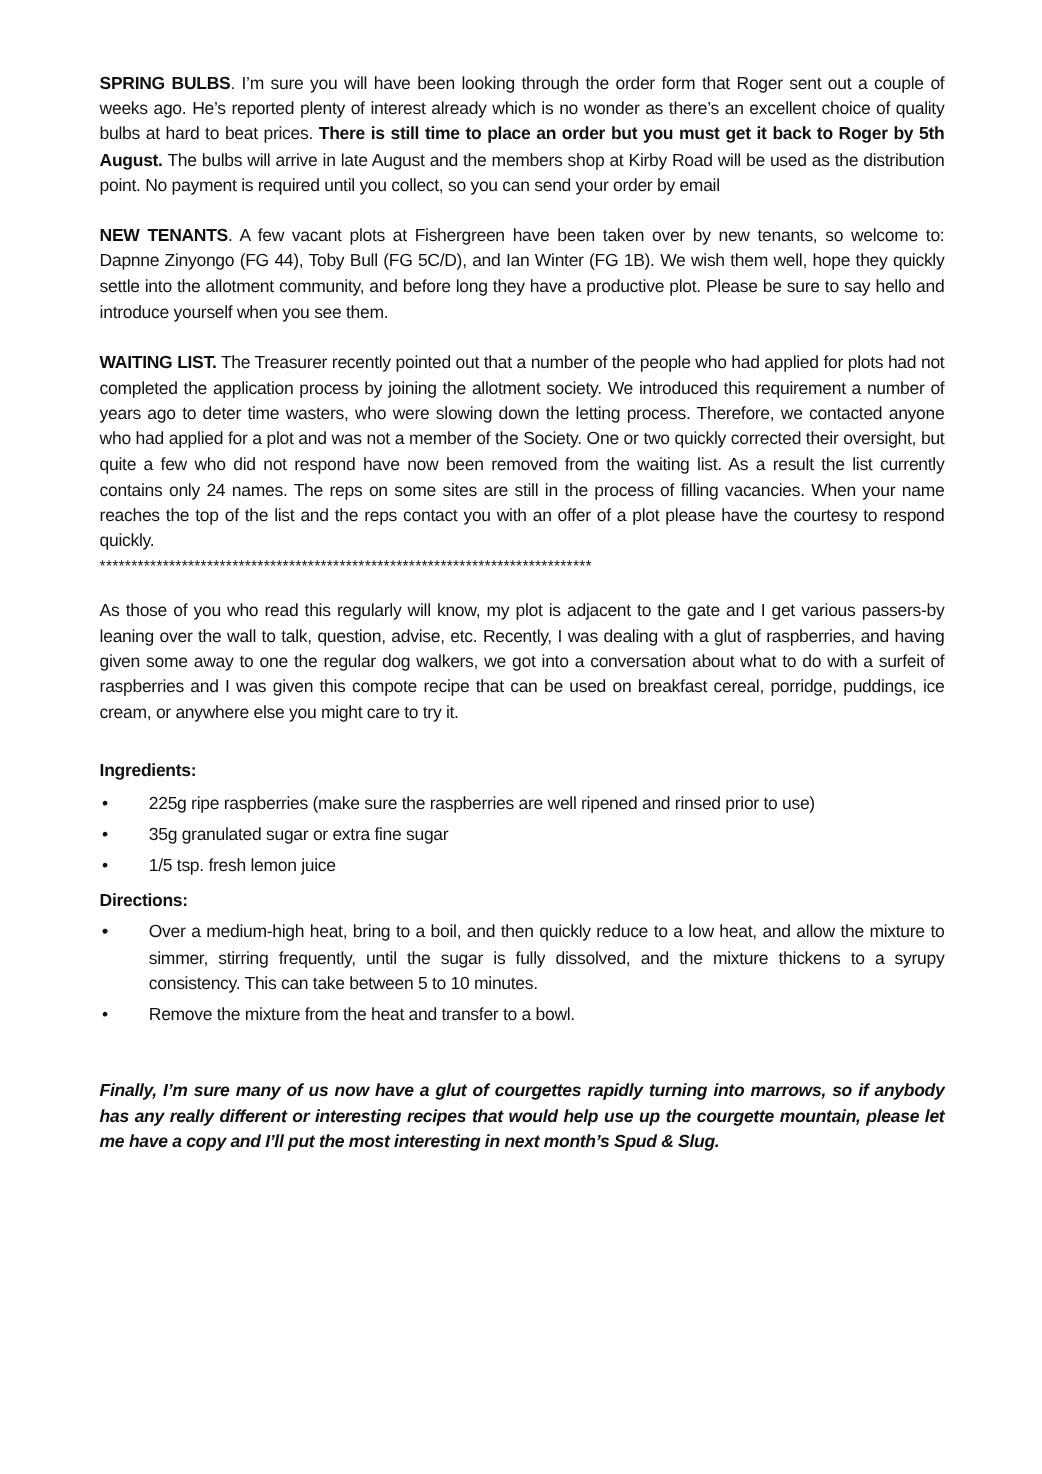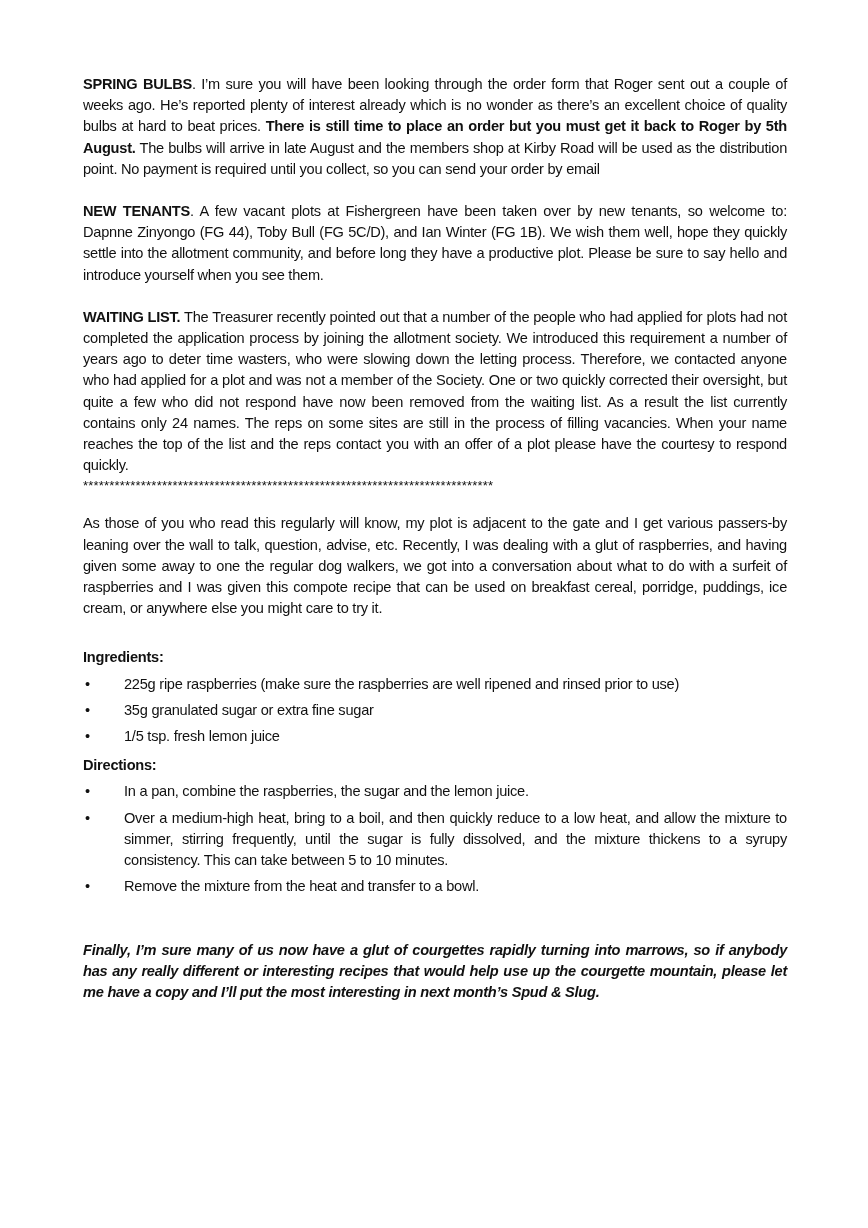--- a/index.html
+++ b/index.html
@@ -2,21 +2,21 @@
 <html><head>
 <meta charset="utf-8">
 <style>
   html, body { margin: 0; padding: 0; background: #ffffff; }
   body {
     width: 868px; height: 1228px; position: relative; overflow: hidden;
     font-family: "Liberation Sans", sans-serif;
     color: #111111;
   }
   .page {
-    position: absolute; left: 83px; top: 74px; width: 704px;
+    position: absolute; left: 83px; top: 60px; width: 704px;
     font-size: 14.6px; line-height: 21.2px;
     font-stretch: condensed;
     letter-spacing: -0.25px;
   }
   p { margin: 0; text-align: justify; }
   .gap { height: 21px; }
   .b { font-weight: bold; }
   .sep { white-space: nowrap; overflow: hidden; letter-spacing: 0.2px; font-size: 13px; line-height: 18px; margin-top: 1px; }
   .heading { font-weight: bold; margin-top: 2px; }
   .recipe-intro { margin-top: 18px; }
@@ -48,21 +48,21 @@
 
   <div class="sub" style="margin-top:28px">Ingredients:</div>
   <ul>
     <li><span class="bullet">•</span><span>225g ripe raspberries (make sure the raspberries are well ripened and rinsed prior to use)</span></li>
     <li><span class="bullet">•</span><span>35g granulated sugar or extra fine sugar</span></li>
     <li><span class="bullet">•</span><span>1/5 tsp. fresh lemon juice</span></li>
   </ul>
 
   <div class="sub">Directions:</div>
   <ul>
-    <li><span class="bullet">•</span><span>In a pan, combine the raspberries, the sugar and the lemon juice.</span></li>
+    <li><span class="bullet">•</span></li>
     <li><span class="bullet">•</span><span>Over a medium-high heat, bring to a boil, and then quickly reduce to a low heat, and allow the mixture to simmer, stirring frequently, until the sugar is fully dissolved, and the mixture thickens to a syrupy consistency. This can take between 5 to 10 minutes.</span></li>
     <li><span class="bullet">•</span><span>Remove the mixture from the heat and transfer to a bowl.</span></li>
   </ul>
 
   <div class="gap"></div>
 
 
   <div class="gap"></div>
 
   <p class="finally">Finally, I’m sure many of us now have a glut of courgettes rapidly turning into marrows, so if anybody has any really different or interesting recipes that would help use up the courgette mountain, please let me have a copy and I’ll put the most interesting in next month’s Spud &amp; Slug.</p>

